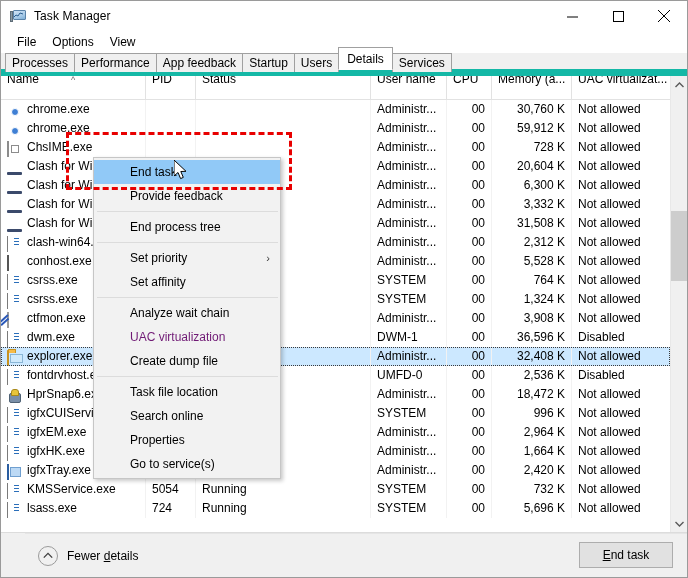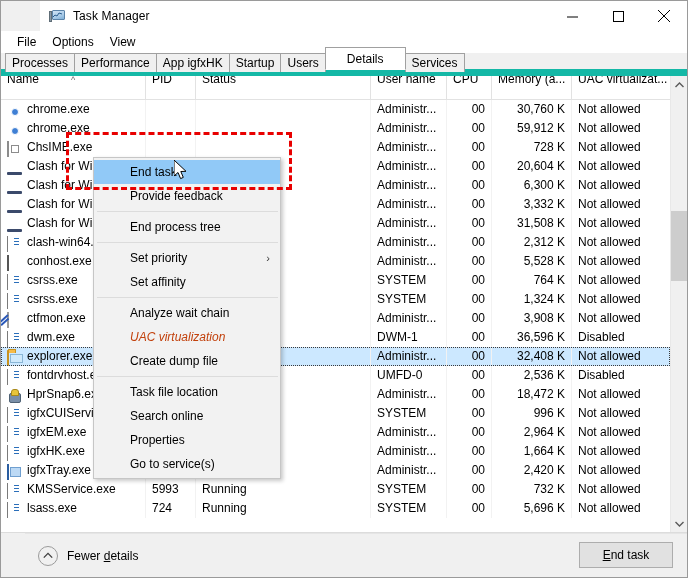--- a/index.html
+++ b/index.html
@@ -16,21 +16,20 @@
     border: 1px solid #9a9a9a;
     display: flex; flex-direction: column;
   }
 
   
   .titlebar {
     height: 30px; flex: 0 0 30px;
     background: #ffffff;
     display: flex; align-items: center;
     position: relative;
-    margin-left: 39px;
   }
   .tb-icon { width: 16px; height: 16px; margin-left: 9px; position: relative; flex: 0 0 16px; }
   .tb-icon .mon {
     position: absolute; left: 3px; top: 2px; width: 13px; height: 10px;
     background: linear-gradient(160deg,#cfe3f5 0%, #a9cbe8 60%, #7fb0d8 100%);
     border: 1px solid #5b83a8; border-radius: 1px;
   }
   .tb-icon .graph {
     position: absolute; left: 4px; top: 4px; width: 10px; height: 6px;
   }
@@ -77,21 +76,21 @@
     margin-right: -1px;
     position: relative; top: 3px;
     white-space: nowrap;
   }
   .tab.active {
     background: #ffffff;
     height: 23px; line-height: 22px;
     top: 1px;
     z-index: 5;
     border-bottom: 1px solid #ffffff;
-    padding: 0 21px;
+    padding: 0 8px;
   }
 
   
   .content {
     flex: 1 1 auto; background: #ffffff;
     position: relative; overflow: hidden;
     border-bottom: 1px solid #dcdcdc;
   }
   .listwrap { position: absolute; inset: 0; display: flex; }
   .listbody { flex: 1 1 auto; position: relative; overflow: hidden; }
@@ -264,21 +263,21 @@
     z-index: 40;
     padding: 2px 0 2px 0;
   }
   .ctxmenu .mrow {
     height: 24px; line-height: 24px;
     font-size: 12px; color: #000;
     padding-left: 36px; position: relative;
     white-space: nowrap;
   }
   .ctxmenu .mrow.hl { background: #91c9f7; }
-  .ctxmenu .mrow.dis { color: #c2410c; font-style: italic; }
+  .ctxmenu .mrow.dis { color: #701a75; }
   .ctxmenu .msep {
     height: 1px; background: #dcdcdc; margin: 3px 2px 3px 3px;
   }
   .ctxmenu .submark {
     position: absolute; right: 10px; top: 0; font-size: 11px; color: #3a3a3a;
   }
   .cursor {
     position: absolute; left: 173px; top: 84px; z-index: 60;
     pointer-events: none;
   }
@@ -350,21 +349,21 @@
 
   <div class="menubar">
     <div class="mi">File</div>
     <div class="mi">Options</div>
     <div class="mi">View</div>
   </div>
 
   <div class="tabstrip">
     <div class="tab">Processes</div>
     <div class="tab">Performance</div>
-    <div class="tab">App igfxHK</div>
+    <div class="tab">App feedback</div>
     <div class="tab">Startup</div>
     <div class="tab">Users</div>
     <div class="tab active">Details</div>
     <div class="tab">Services</div>
   </div>
 
   <div class="content">
     <div class="listwrap">
       <div class="listbody">
 
@@ -621,21 +620,21 @@
               <div class="cell c-user">Administr...</div>
               <div class="cell num c-cpu">00</div>
               <div class="cell num c-mem">2,420 K</div>
               <div class="cell c-uac">Not allowed</div>
             </div>
             <div class="row">
               <div class="cell name c-name">
                 <span class="pico"><span class="ico-generic"></span></span>
                 <span>KMSService.exe</span>
               </div>
-              <div class="cell c-pid">5993</div>
+              <div class="cell c-pid">5054</div>
               <div class="cell c-status">Running</div>
               <div class="cell c-user">SYSTEM</div>
               <div class="cell num c-cpu">00</div>
               <div class="cell num c-mem">732 K</div>
               <div class="cell c-uac">Not allowed</div>
             </div>
             <div class="row">
               <div class="cell name c-name">
                 <span class="pico"><span class="ico-generic"></span></span>
                 <span>lsass.exe</span>

